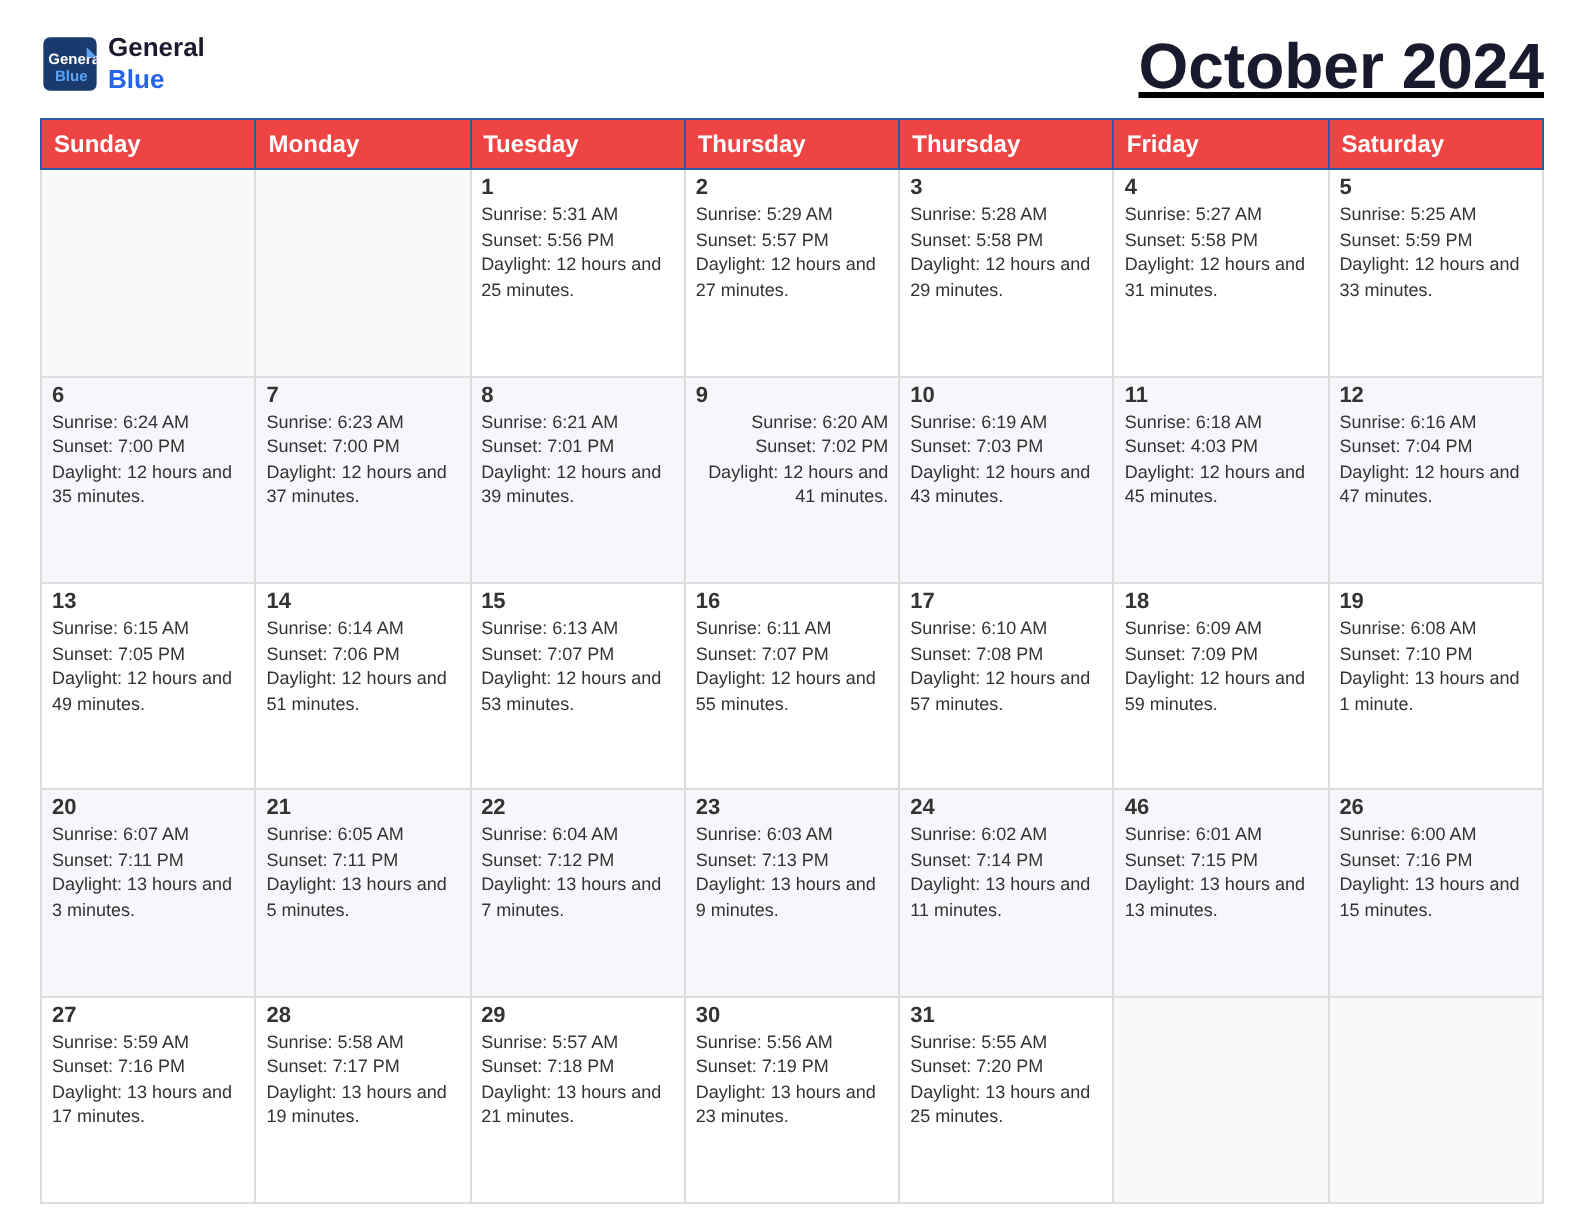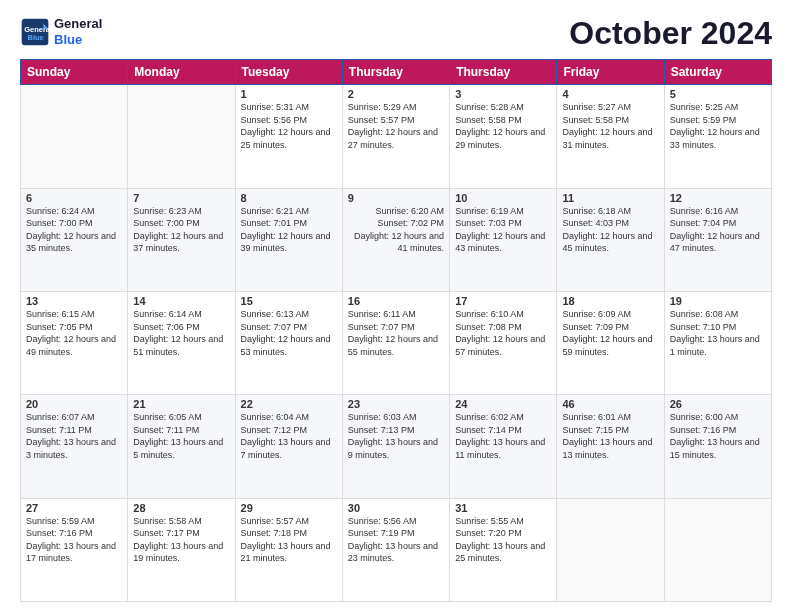--- a/index.html
+++ b/index.html
@@ -33,40 +33,41 @@
       font-weight: bold;
       color: #1a1a2e;
       line-height: 1.2;
     }
     .logo-icon {
       width: 30px;
       height: 30px;
     }
     .title-section {
       text-align: right;
+      text-decoration: underline;
     }
     .month-title {
       font-size: 32px;
       font-weight: bold;
       color: #1a1a2e;
       line-height: 1.1;
     }
     .location {
       font-size: 14px;
       color: #444;
     }
     .calendar {
       flex: 1;
       border: 1px solid #ccc;
       border-collapse: collapse;
       width: 100%;
       table-layout: fixed;
     }
     .calendar th {
-      background: #be185d;
+      background: #ef4444;
       color: #fff;
       font-size: 12px;
       font-weight: bold;
       padding: 5px 6px;
       text-align: left;
       border: 1px solid #2a5ba8;
     }
     .calendar td {
       vertical-align: top;
       padding: 3px 5px;

